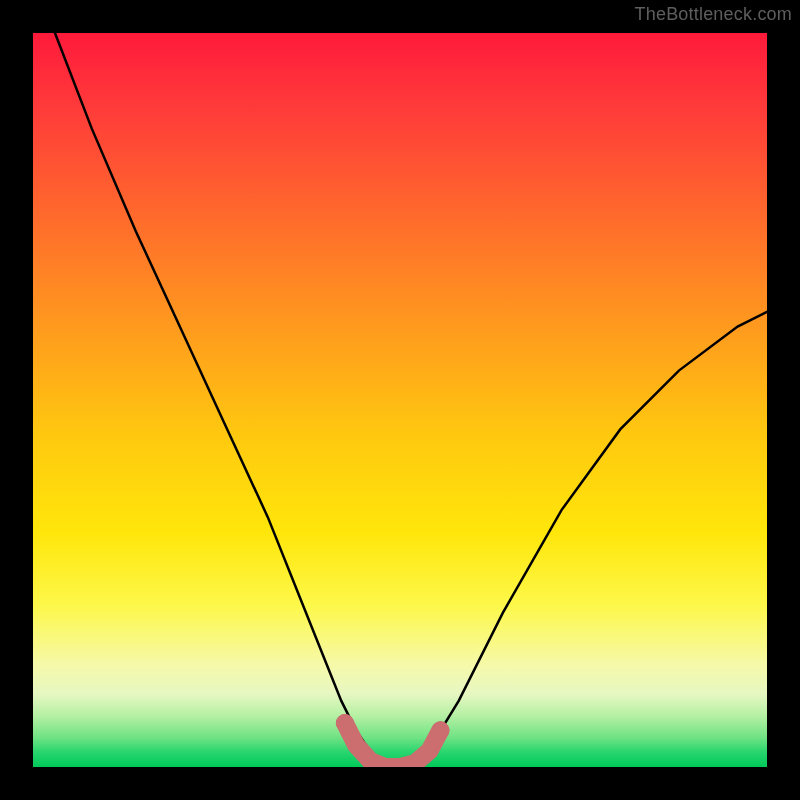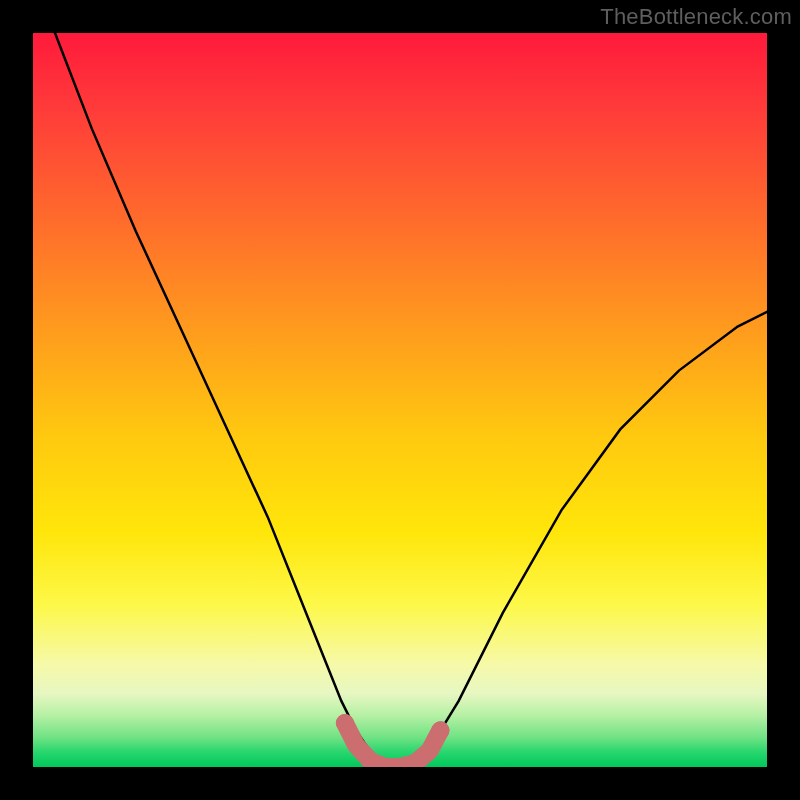--- a/index.html
+++ b/index.html
@@ -38,21 +38,21 @@
       #28d56e 98%,
       #00c95a 100%
     );
   }
   .watermark {
     position: absolute;
     top: 4px;
     right: 8px;
     color: #5e5e5e;
     font-family: Arial, Helvetica, sans-serif;
-    font-size: 22px;
+    font-size: 18px;
     font-weight: 500;
     letter-spacing: 0.2px;
     user-select: none;
   }
   svg.curve-layer {
     position: absolute;
     left: 0;
     top: 0;
     width: 734px;
     height: 734px;

